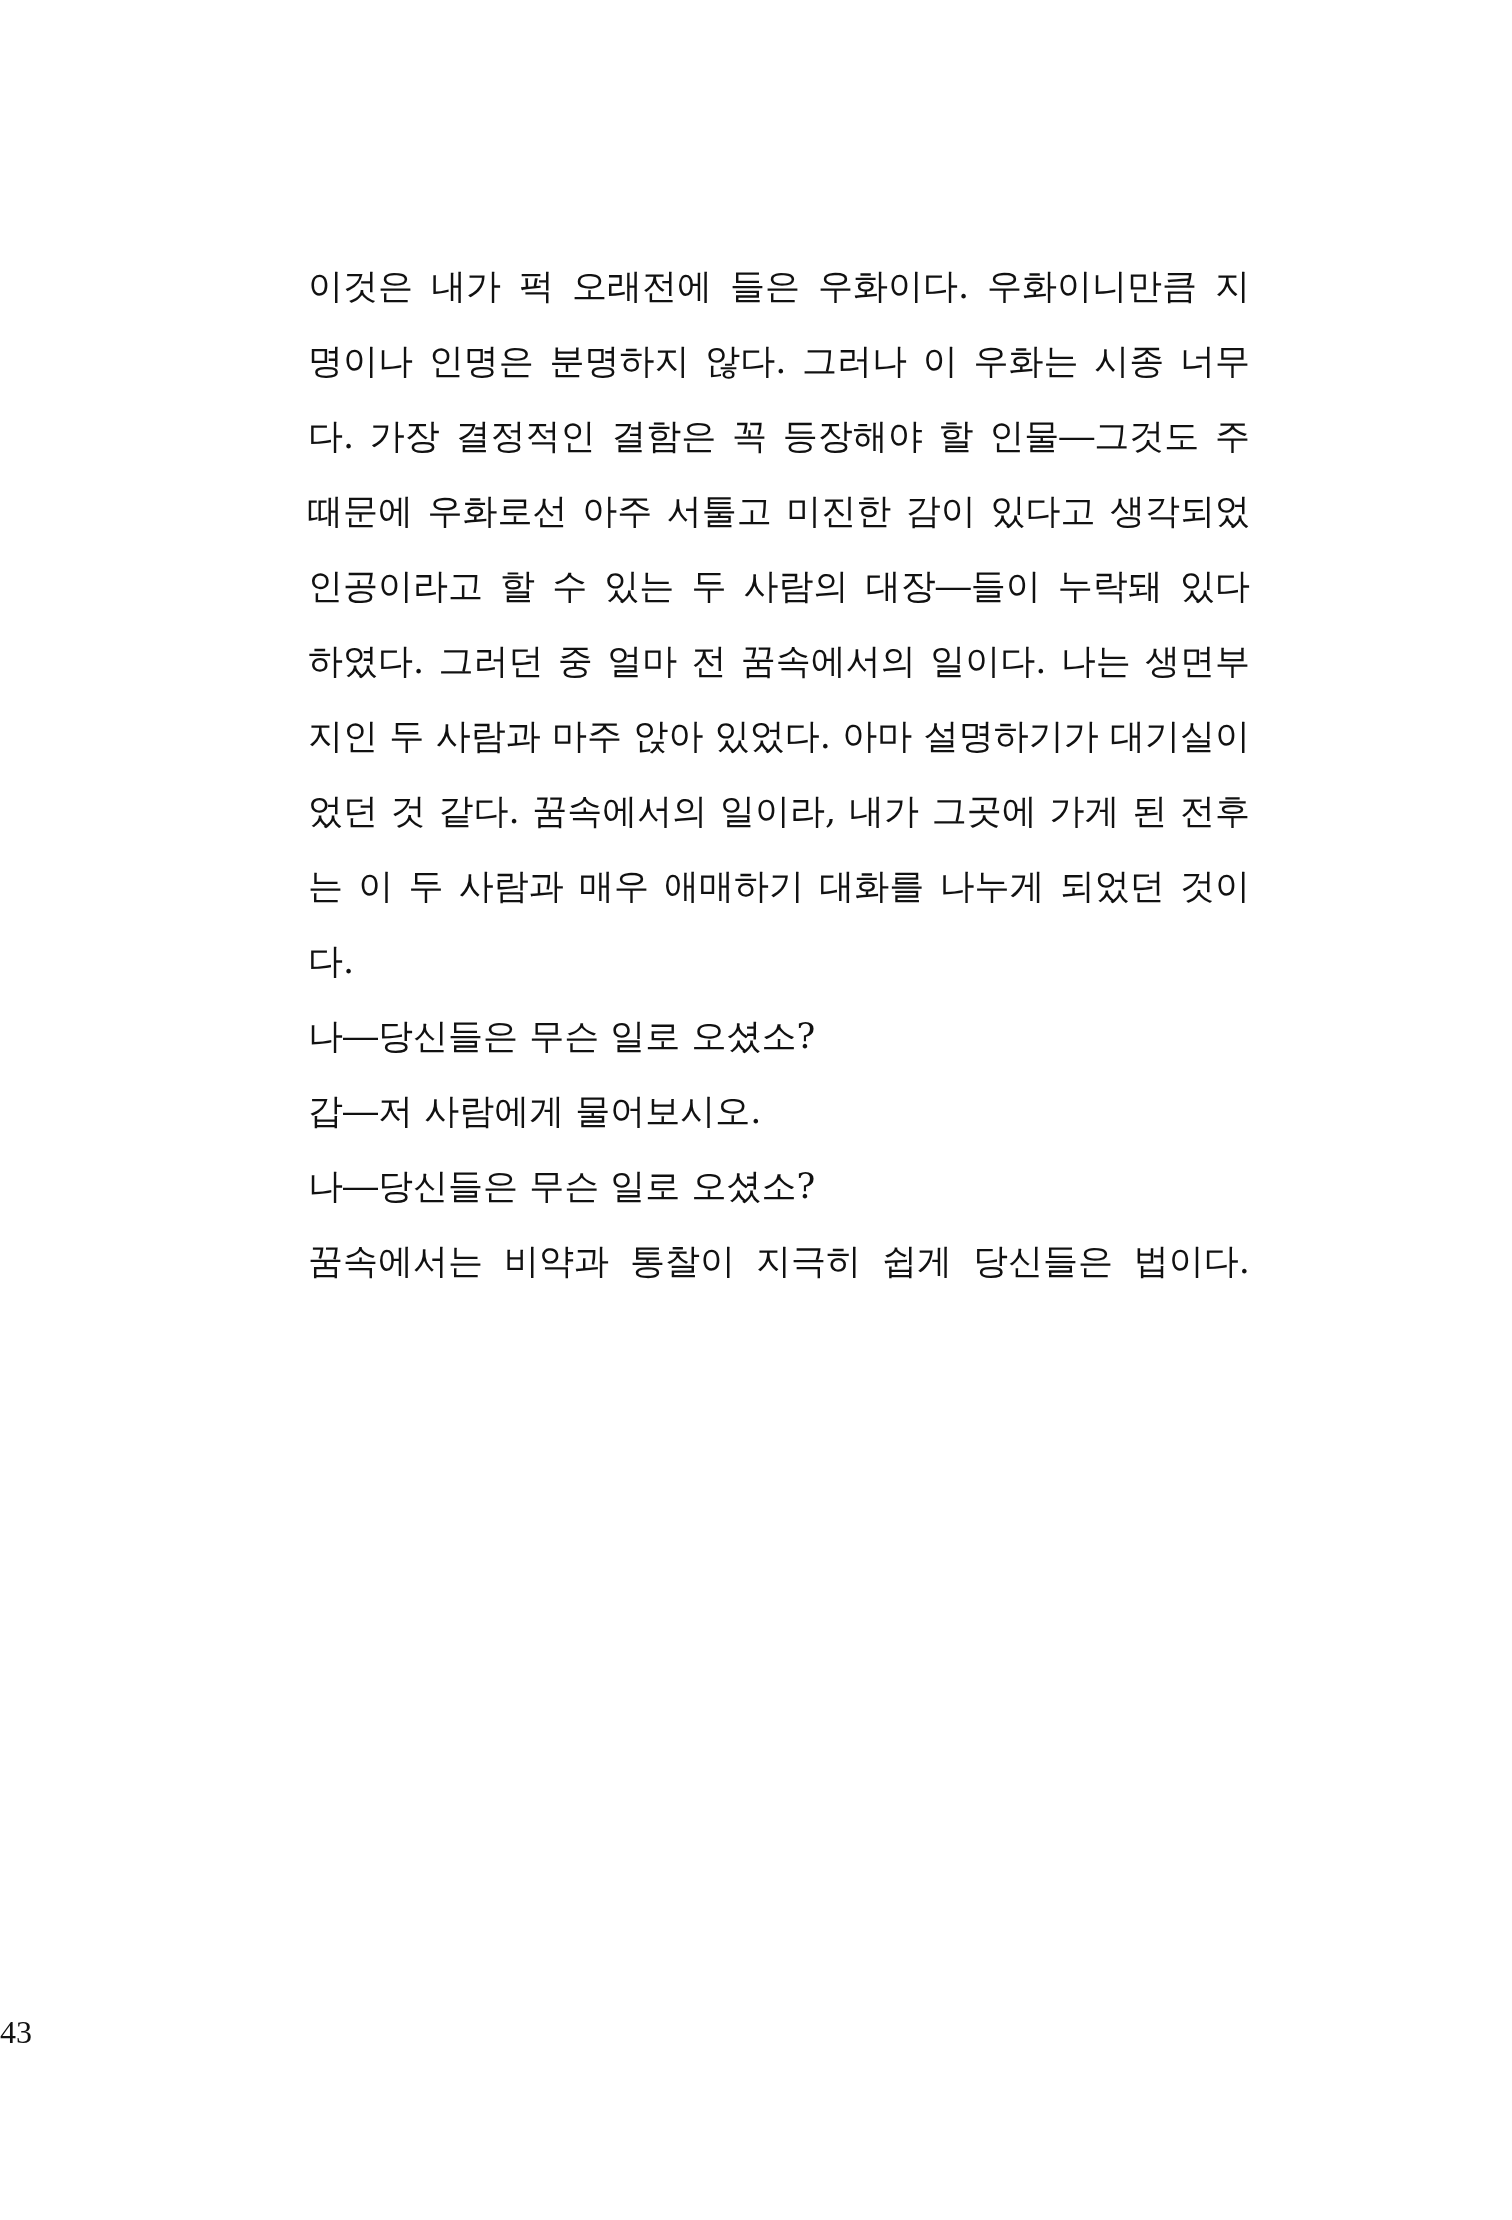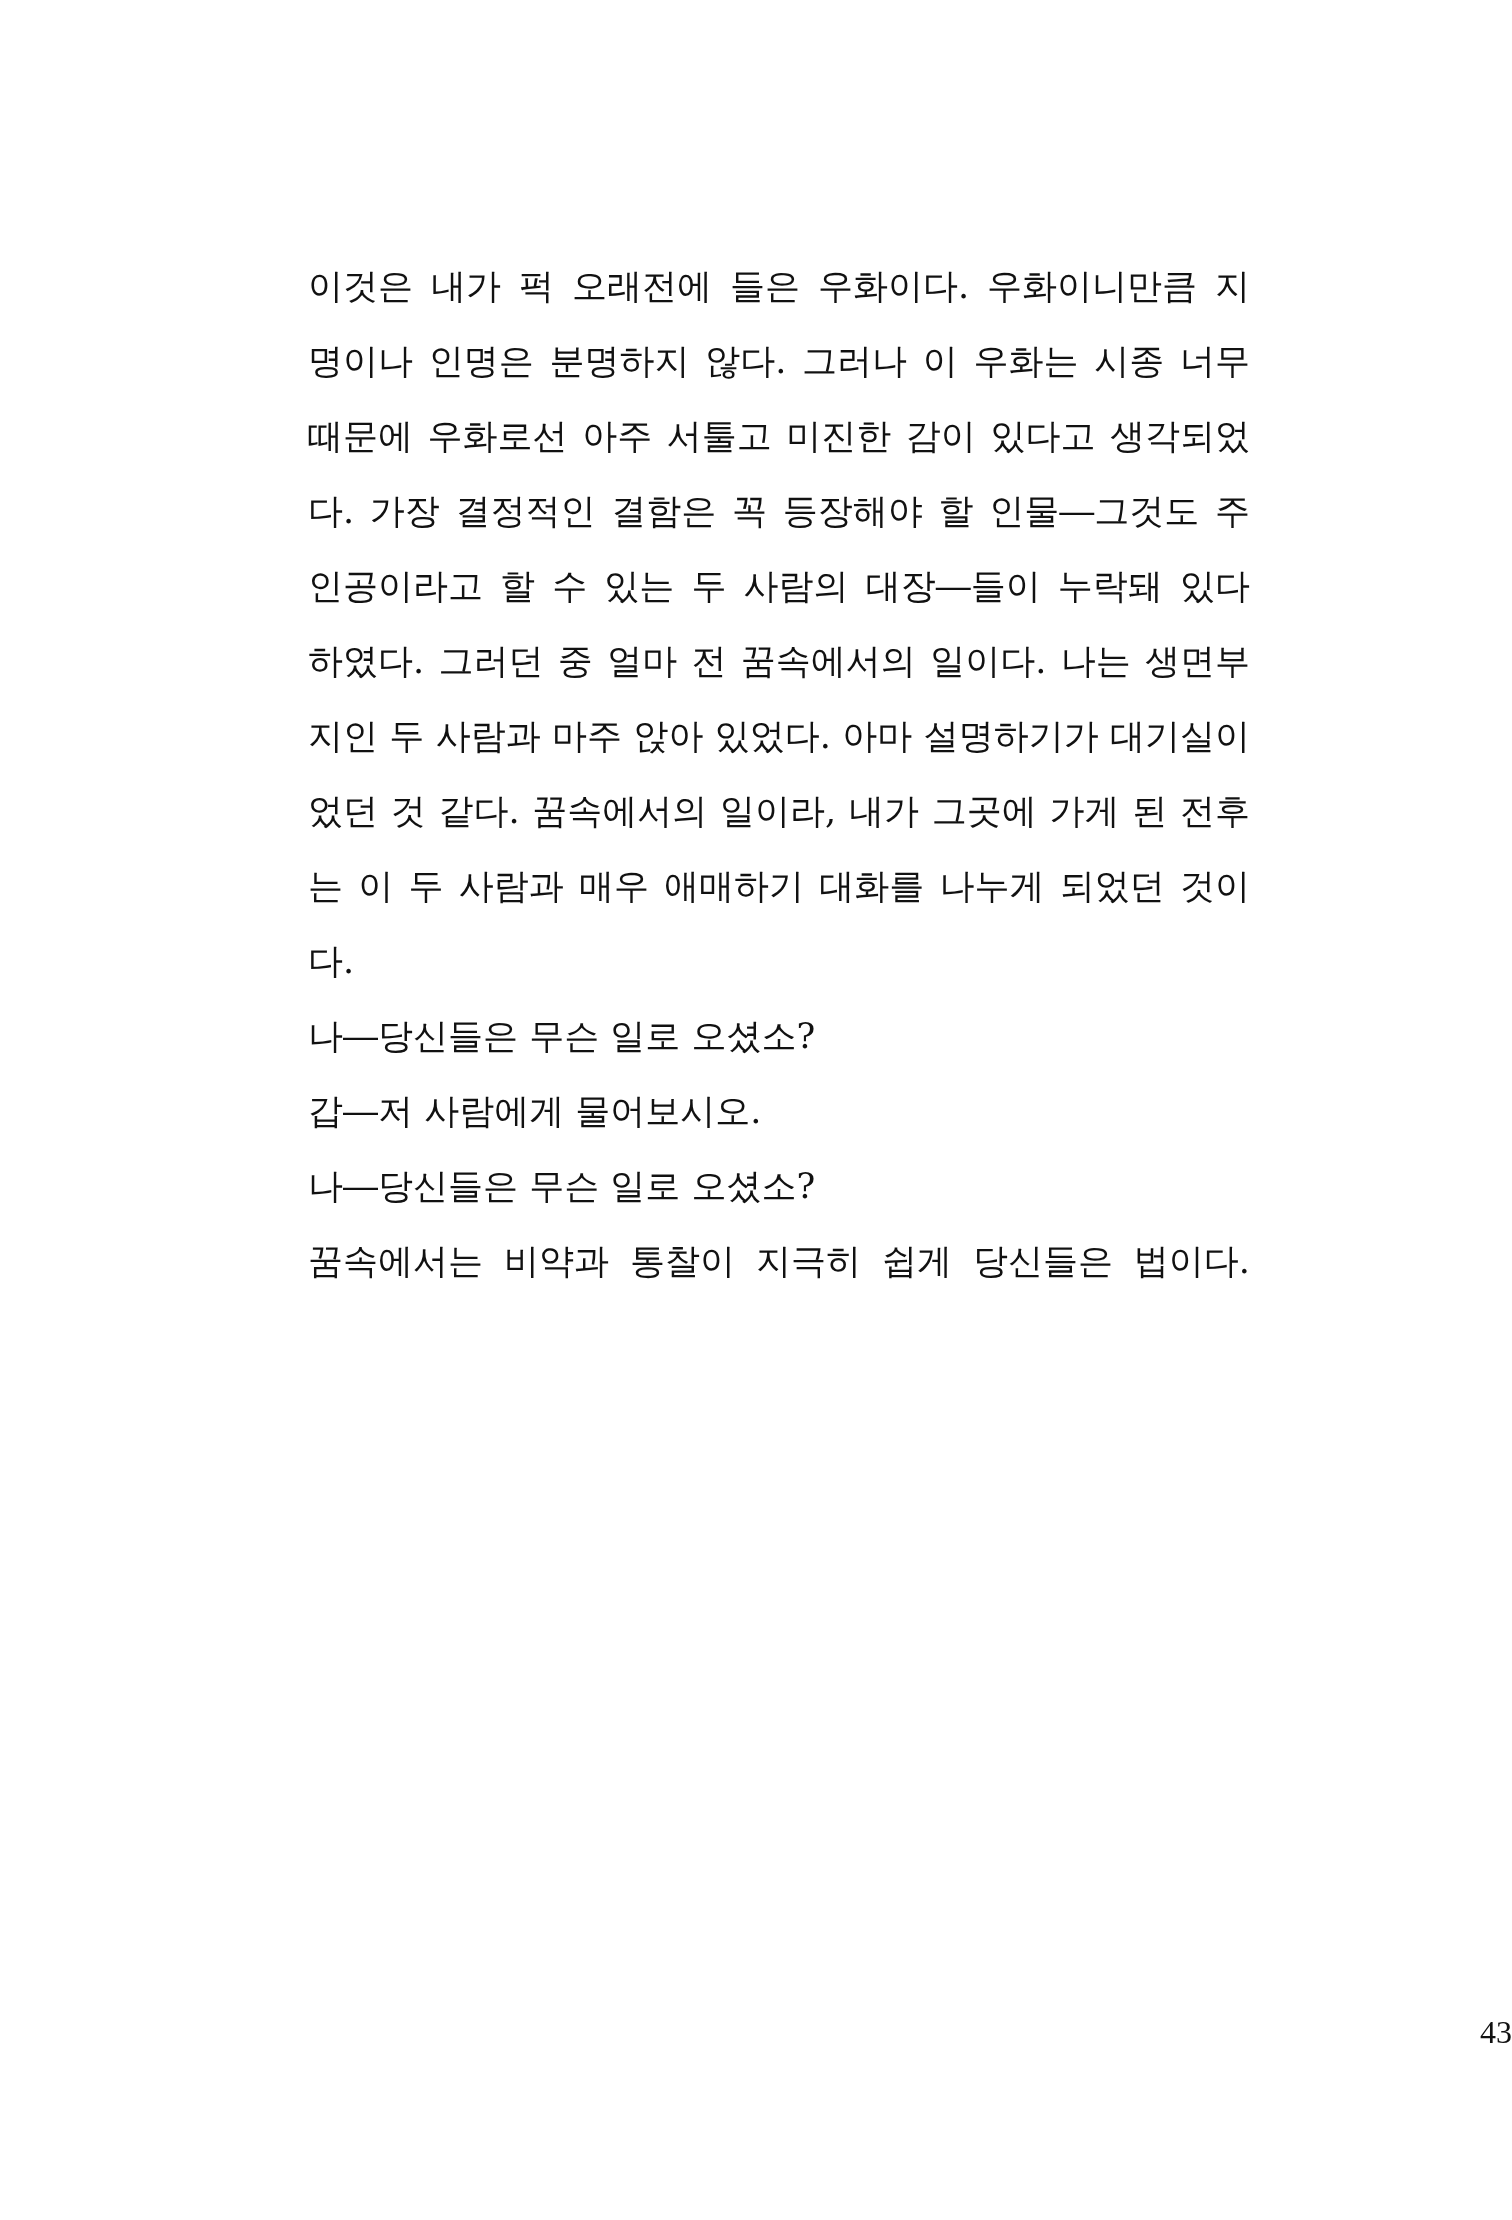--- a/index.html
+++ b/index.html
@@ -43,36 +43,36 @@
     }
     .line.left {
       text-align: left;
       text-align-last: left;
     }
     .page-number {
       position: absolute;
       left: 0;
       width: 1512px;
       top: 2012px;
-      text-align: right;
+      text-align: left;
       font-family: "Liberation Serif", "DejaVu Serif", serif;
       font-size: 32px;
       line-height: 40px;
       color: #111111;
     }
   </style>
 </head>
 <body>
 
 <div class="page">
   <div class="body-text">
     <div class="line justify">이것은 내가 퍽 오래전에 들은 우화이다. 우화이니만큼 지</div>
     <div class="line justify">명이나 인명은 분명하지 않다. 그러나 이 우화는 시종 너무</div>
+    <div class="line justify">다. 가장 결정적인 결함은 꼭 등장해야 할 인물―그것도 주</div>
     <div class="line justify">때문에 우화로선 아주 서툴고 미진한 감이 있다고 생각되었</div>
-    <div class="line justify">다. 가장 결정적인 결함은 꼭 등장해야 할 인물―그것도 주</div>
     <div class="line justify">인공이라고 할 수 있는 두 사람의 대장―들이 누락돼 있다</div>
     <div class="line justify">하였다. 그러던 중 얼마 전 꿈속에서의 일이다. 나는 생면부</div>
     <div class="line justify">지인 두 사람과 마주 앉아 있었다. 아마 설명하기가 대기실이</div>
     <div class="line justify">었던 것 같다. 꿈속에서의 일이라, 내가 그곳에 가게 된 전후</div>
     <div class="line justify">는 이 두 사람과 매우 애매하기 대화를 나누게 되었던 것이</div>
     <div class="line left">다.</div>
 
     <div class="line left">나―당신들은 무슨 일로 오셨소?</div>
     <div class="line left">갑―저 사람에게 물어보시오.</div>
     <div class="line left">나―당신들은 무슨 일로 오셨소?</div>

